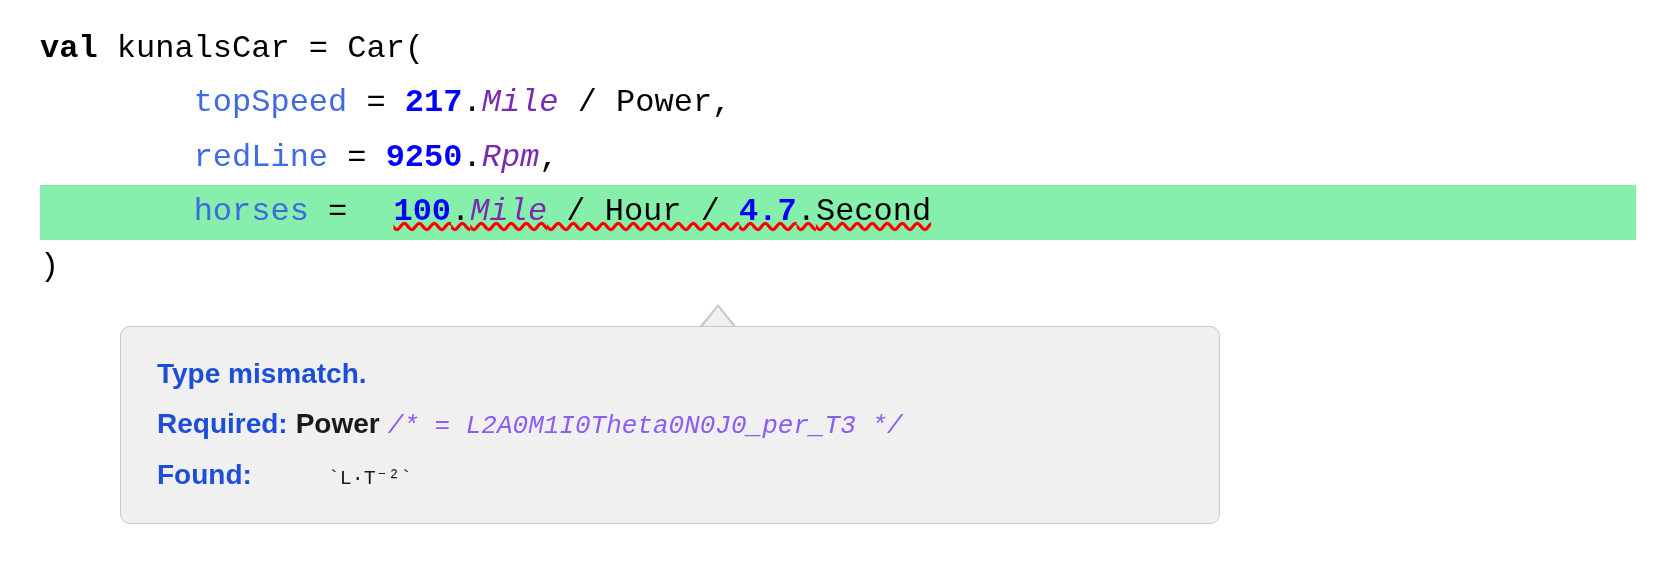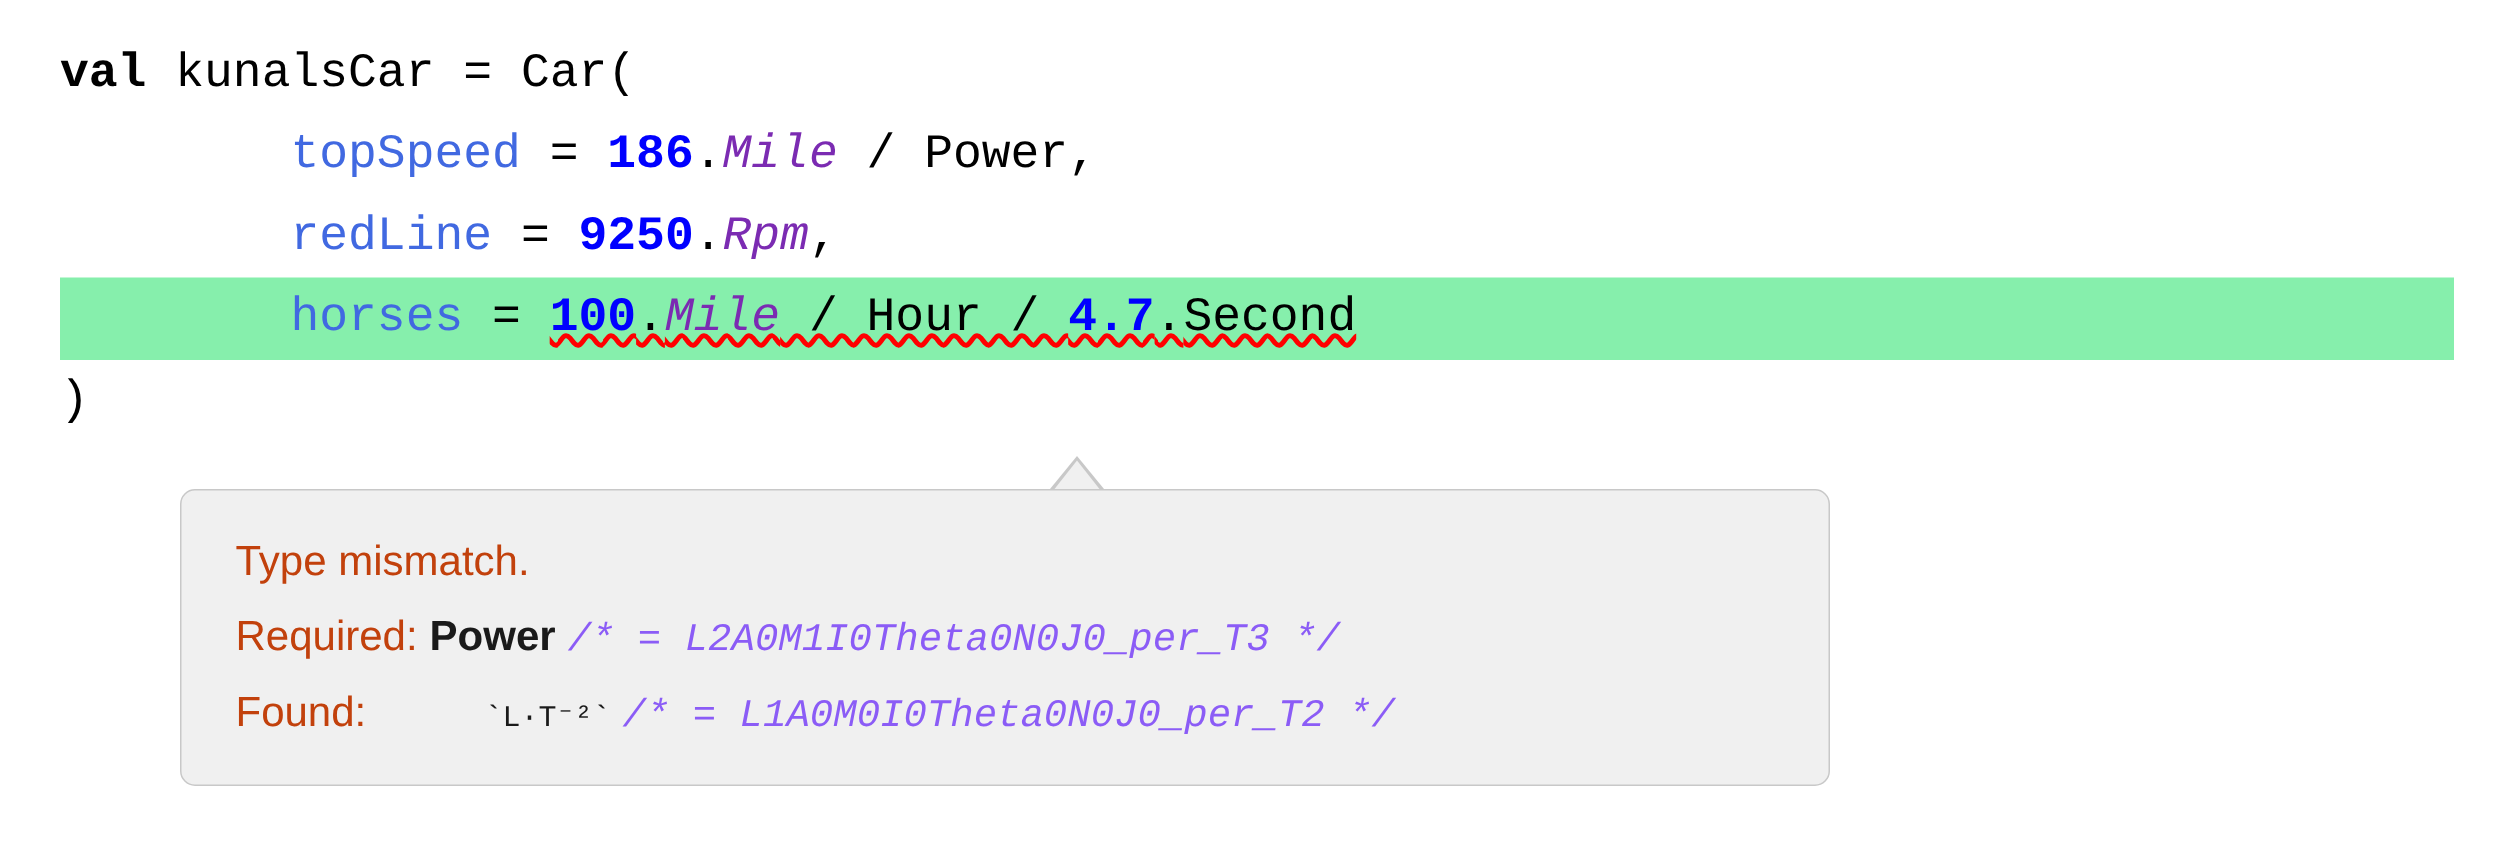--- a/index.html
+++ b/index.html
@@ -54,20 +54,21 @@
       font-family: Liberation Mono, monospace;
     }
 
     .plain {
       color: #000000;
     }
 
     .underline-red {
       text-decoration: underline wavy red;
       text-decoration-skip-ink: none;
+      margin-left: 27px;
     }
 
     .tooltip-container {
       position: relative;
       margin-top: 10px;
       margin-left: 80px;
     }
 
     .tooltip-box {
       background: #f0f0f0;
@@ -81,22 +82,22 @@
 
     .tooltip-line {
       font-size: 28px;
       line-height: 1.8;
       display: flex;
       align-items: baseline;
       gap: 8px;
     }
 
     .tooltip-label-bold {
-      font-weight: normal;
-      color: #c2410c;
+      font-weight: bold;
+      color: #1d4ed8;
       font-family: 'Arial', sans-serif;
     }
 
     .tooltip-type {
       font-weight: bold;
       color: #1a1a1a;
       font-family: 'Arial', sans-serif;
     }
 
     .tooltip-comment {
@@ -126,21 +127,21 @@
 </head>
 <body>
 
 <div class="editor-area">
 
   <div class="code-line">
     <span class="keyword">val</span><span class="plain"> kunalsCar = Car(</span>
   </div>
 
   <div class="code-line">
-    <span class="plain">        </span><span class="param-name">topSpeed</span><span class="plain"> = </span><span class="number">186</span><span class="plain">.</span><span class="type-name">Mile</span><span class="plain"> / Power,</span>
+    <span class="plain">        </span><span class="param-name">topSpeed</span><span class="plain"> = </span><span class="number">217</span><span class="plain">.</span><span class="type-name">Mile</span><span class="plain"> / Power,</span>
   </div>
 
   <div class="code-line">
     <span class="plain">        </span><span class="param-name">redLine</span><span class="plain"> = </span><span class="number">9250</span><span class="plain">.</span><span class="type-name">Rpm</span><span class="plain">,</span>
   </div>
 
   <div class="code-line highlighted-line">
     <span class="plain">        </span><span class="param-name">horses</span><span class="plain"> = </span><span class="underline-red plain"><span class="number">100</span><span class="plain">.</span><span class="type-name">Mile</span><span class="plain"> / Hour / </span><span class="number">4.7</span><span class="plain">.</span><span class="plain">Second</span></span>
   </div>
 
@@ -162,17 +163,16 @@
       <div class="tooltip-line">
         <span class="tooltip-label-bold"><span class="required-label">Required:</span></span>
         <span class="tooltip-type">Power</span>
         <span class="tooltip-comment">/* = L2A0M1I0Theta0N0J0_per_T3 */</span>
       </div>
 
       <div class="tooltip-line">
         <span class="tooltip-label-bold"><span class="found-label">Found:</span></span>
         <span style="display:inline-block;min-width:60px;"></span>
         <span class="tooltip-code">`L·T⁻²`</span>
-        <span class="tooltip-comment">/* = L1A0M0I0Theta0N0J0_per_T2 */</span>
       </div>
     </div>
   </div>
 </div>
 
 </body></html>

